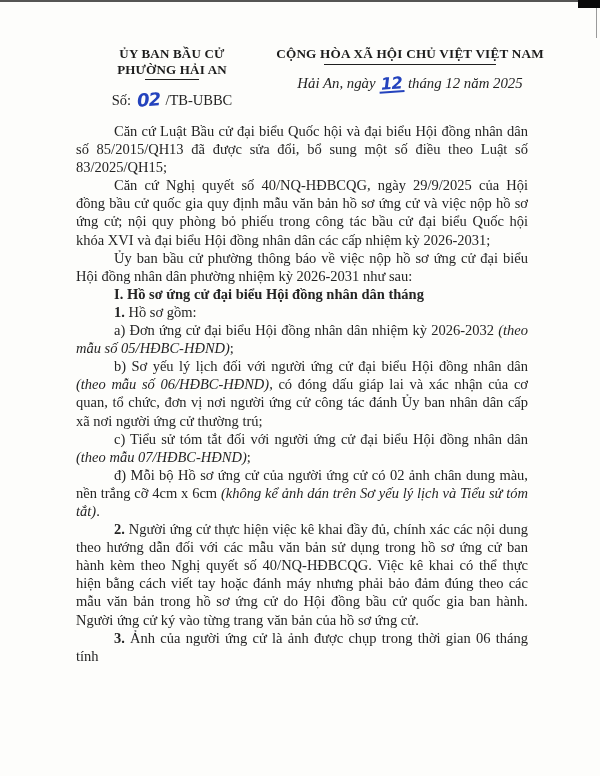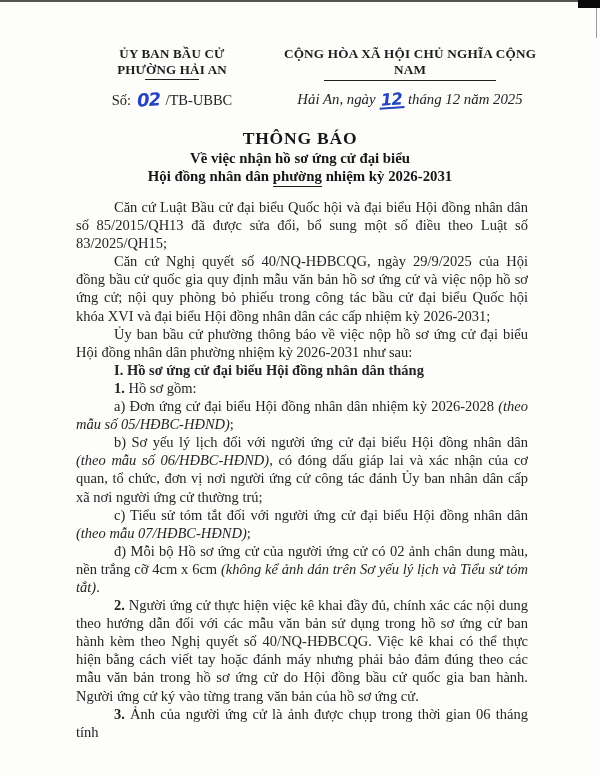--- a/index.html
+++ b/index.html
@@ -100,42 +100,37 @@
       <div class="org-line">ỦY BAN BẦU CỬ</div>
       <div class="org-line">PHƯỜNG HẢI AN</div>
       <div class="u-line org-u"></div>
       <div class="doc-number">
         <span>Số:</span>
         <span class="handwritten">02</span>
         <span>/TB-UBBC</span>
       </div>
     </div>
     <div class="header-right">
-      <div class="motto-line1">CỘNG HÒA XÃ HỘI CHỦ NGHĨA CỘNG NAM</div>
+      <div class="motto-line1">CỘNG HÒA XÃ HỘI CHỦ VIỆT VIỆT NAM</div>
       <div class="u-line motto-u"></div>
       <div class="date-line">
         <span>Hải An, ngày</span>
         <span class="handwritten hw-day">12</span>
         <span>tháng 12 năm 2025</span>
       </div>
     </div>
   </div>
 
-  <div class="title-block">
-    <div class="doc-title">THÔNG BÁO</div>
-    <div class="doc-subtitle">Về việc nhận hồ sơ ứng cử đại biểu</div>
-    <div class="doc-subtitle"><span>Hội đồng nhân dân </span><span class="sub-underline">phường</span><span> nhiệm kỳ 2026-2031</span></div>
-  </div>
 
   <div class="doc-body">
       <p class="para"><span>Căn cứ Luật Bầu cử đại biểu Quốc hội và đại biểu Hội đồng nhân dân số 85/2015/QH13 đã được sửa đổi, bổ sung một số điều theo Luật số 83/2025/QH15;</span></p>
       <p class="para"><span>Căn cứ Nghị quyết số 40/NQ-HĐBCQG, ngày 29/9/2025 của Hội đồng bầu cử quốc gia quy định mẫu văn bản hồ sơ ứng cử và việc nộp hồ sơ ứng cử; nội quy phòng bỏ phiếu trong công tác bầu cử đại biểu Quốc hội khóa XVI và đại biểu Hội đồng nhân dân các cấp nhiệm kỳ 2026-2031;</span></p>
       <p class="para"><span>Ủy ban bầu cử phường thông báo về việc nộp hồ sơ ứng cử đại biểu Hội đồng nhân dân phường nhiệm kỳ 2026-2031 như sau:</span></p>
       <p class="para bold"><span class="seg-bold">I. Hồ sơ ứng cử đại biểu Hội đồng nhân dân tháng</span></p>
       <p class="para"><span class="seg-bold">1.</span><span> Hồ sơ gồm:</span></p>
-      <p class="para"><span>a) Đơn ứng cử đại biểu Hội đồng nhân dân nhiệm kỳ 2026-2028 </span><span class="seg-italic">(theo mẫu số 05/HĐBC-HĐND)</span><span>;</span></p>
+      <p class="para"><span>a) Đơn ứng cử đại biểu Hội đồng nhân dân nhiệm kỳ 2026-2032 </span><span class="seg-italic">(theo mẫu số 05/HĐBC-HĐND)</span><span>;</span></p>
       <p class="para"><span>b) Sơ yếu lý lịch đối với người ứng cử đại biểu Hội đồng nhân dân </span><span class="seg-italic">(theo mẫu số 06/HĐBC-HĐND)</span><span>, có đóng dấu giáp lai và xác nhận của cơ quan, tổ chức, đơn vị nơi người ứng cử công tác đánh Ủy ban nhân dân cấp xã nơi người ứng cử thường trú;</span></p>
       <p class="para"><span>c) Tiểu sử tóm tắt đối với người ứng cử đại biểu Hội đồng nhân dân </span><span class="seg-italic">(theo mẫu 07/HĐBC-HĐND)</span><span>;</span></p>
       <p class="para"><span>đ) Mỗi bộ Hồ sơ ứng cử của người ứng cử có 02 ảnh chân dung màu, nền trắng cỡ 4cm x 6cm </span><span class="seg-italic">(không kể ảnh dán trên Sơ yếu lý lịch và Tiểu sử tóm tắt)</span><span>.</span></p>
       <p class="para"><span class="seg-bold">2.</span><span> Người ứng cử thực hiện việc kê khai đầy đủ, chính xác các nội dung theo hướng dẫn đối với các mẫu văn bản sử dụng trong hồ sơ ứng cử ban hành kèm theo Nghị quyết số 40/NQ-HĐBCQG. Việc kê khai có thể thực hiện bằng cách viết tay hoặc đánh máy nhưng phải bảo đảm đúng theo các mẫu văn bản trong hồ sơ ứng cử do Hội đồng bầu cử quốc gia ban hành. Người ứng cử ký vào từng trang văn bản của hồ sơ ứng cử.</span></p>
       <p class="para"><span class="seg-bold">3.</span><span> Ảnh của người ứng cử là ảnh được chụp trong thời gian 06 tháng tính</span></p>
     </div>
 </div>
 
 </body></html>

